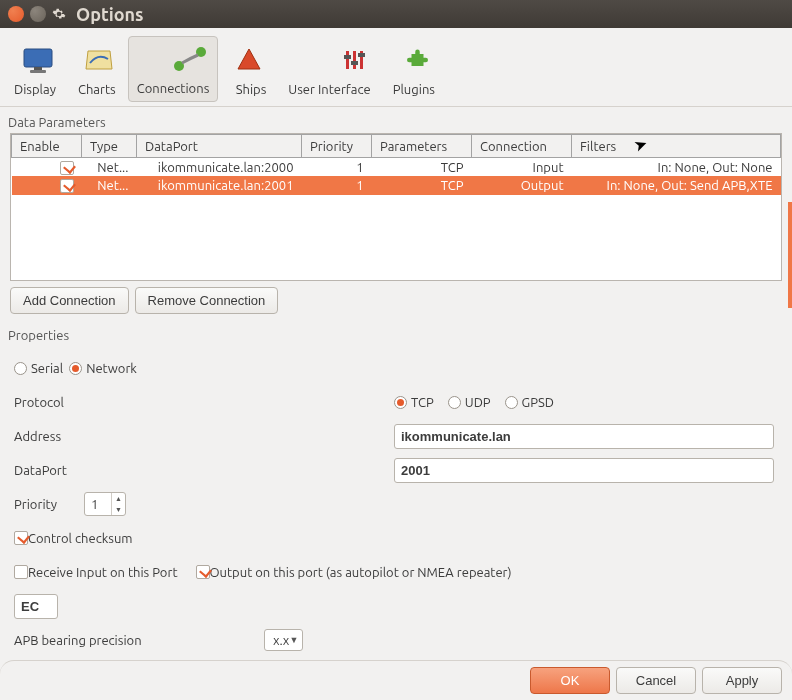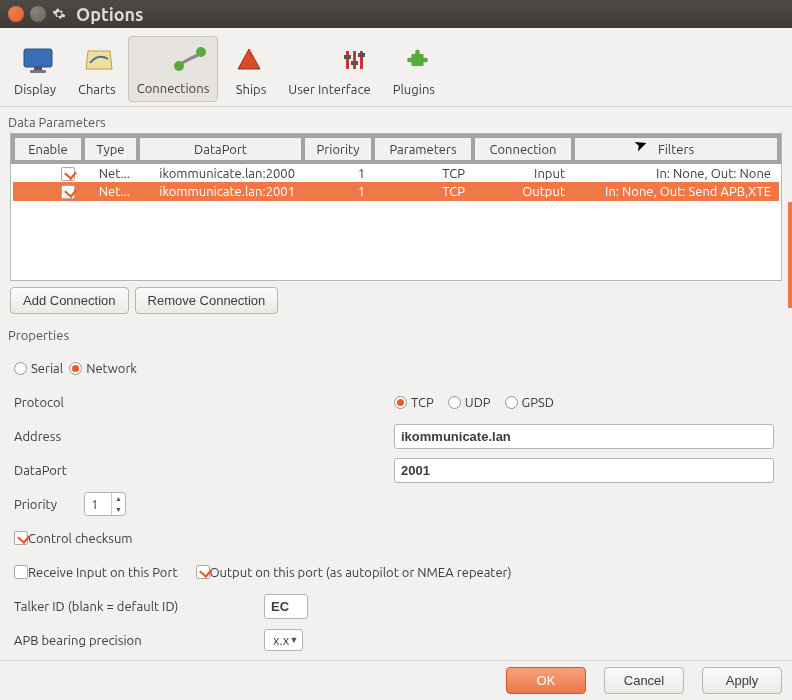--- a/index.html
+++ b/index.html
@@ -81,22 +81,22 @@
     height: 148px;
     overflow: hidden;
   }
   table {
     border-collapse: collapse;
     width: 100%;
     font-size: 13px;
   }
   thead th {
     background: #f2f1f0;
-    border: 4px solid #a3a3a3;
-    text-align: center;
+    border: 1px solid #a3a3a3;
+    text-align: left;
     font-weight: normal;
     padding: 4px 8px;
     color: #3c3c3c;
   }
   tbody td {
     padding: 1px 8px;
     border-bottom: 1px solid transparent;
     white-space: nowrap;
     text-align: right;
   }
@@ -206,21 +206,22 @@
 
   
   .bottombar {
     position: absolute;
     bottom: 0; left: 0; right: 0;
     border-top: 1px solid #d6d2cd;
     background: #f2f1f0;
     padding: 6px 10px;
     display: flex;
     justify-content: flex-end;
-    gap: 18px;
+    gap: 6px;
+    border-radius: 14px;
   }
   .bottombar button { min-width: 80px; }
 
   
   .scrollind {
     position: absolute;
     right: 0; top: 202px; height: 106px; width: 4px;
     background: #f07746;
   }
 
@@ -438,21 +439,20 @@
         <span class="chk"></span>
         <span>Receive Input on this Port</span>
       </span>
       <span class="chkline">
         <span class="chk checked"></span>
         <span>Output on this port (as autopilot or NMEA repeater)</span>
       </span>
     </div>
 
     <div class="form-row">
-      <div class="label" style="width:250px">Talker ID (blank = default ID)</div>
       <input type="text" class="txt mini" value="EC" style="">
     </div>
 
     <div class="form-row">
       <div class="label" style="width:250px">APB bearing precision</div>
       <div class="combo">
         <span>x.x</span>
         <span class="caret">▼</span>
       </div>
     </div>

